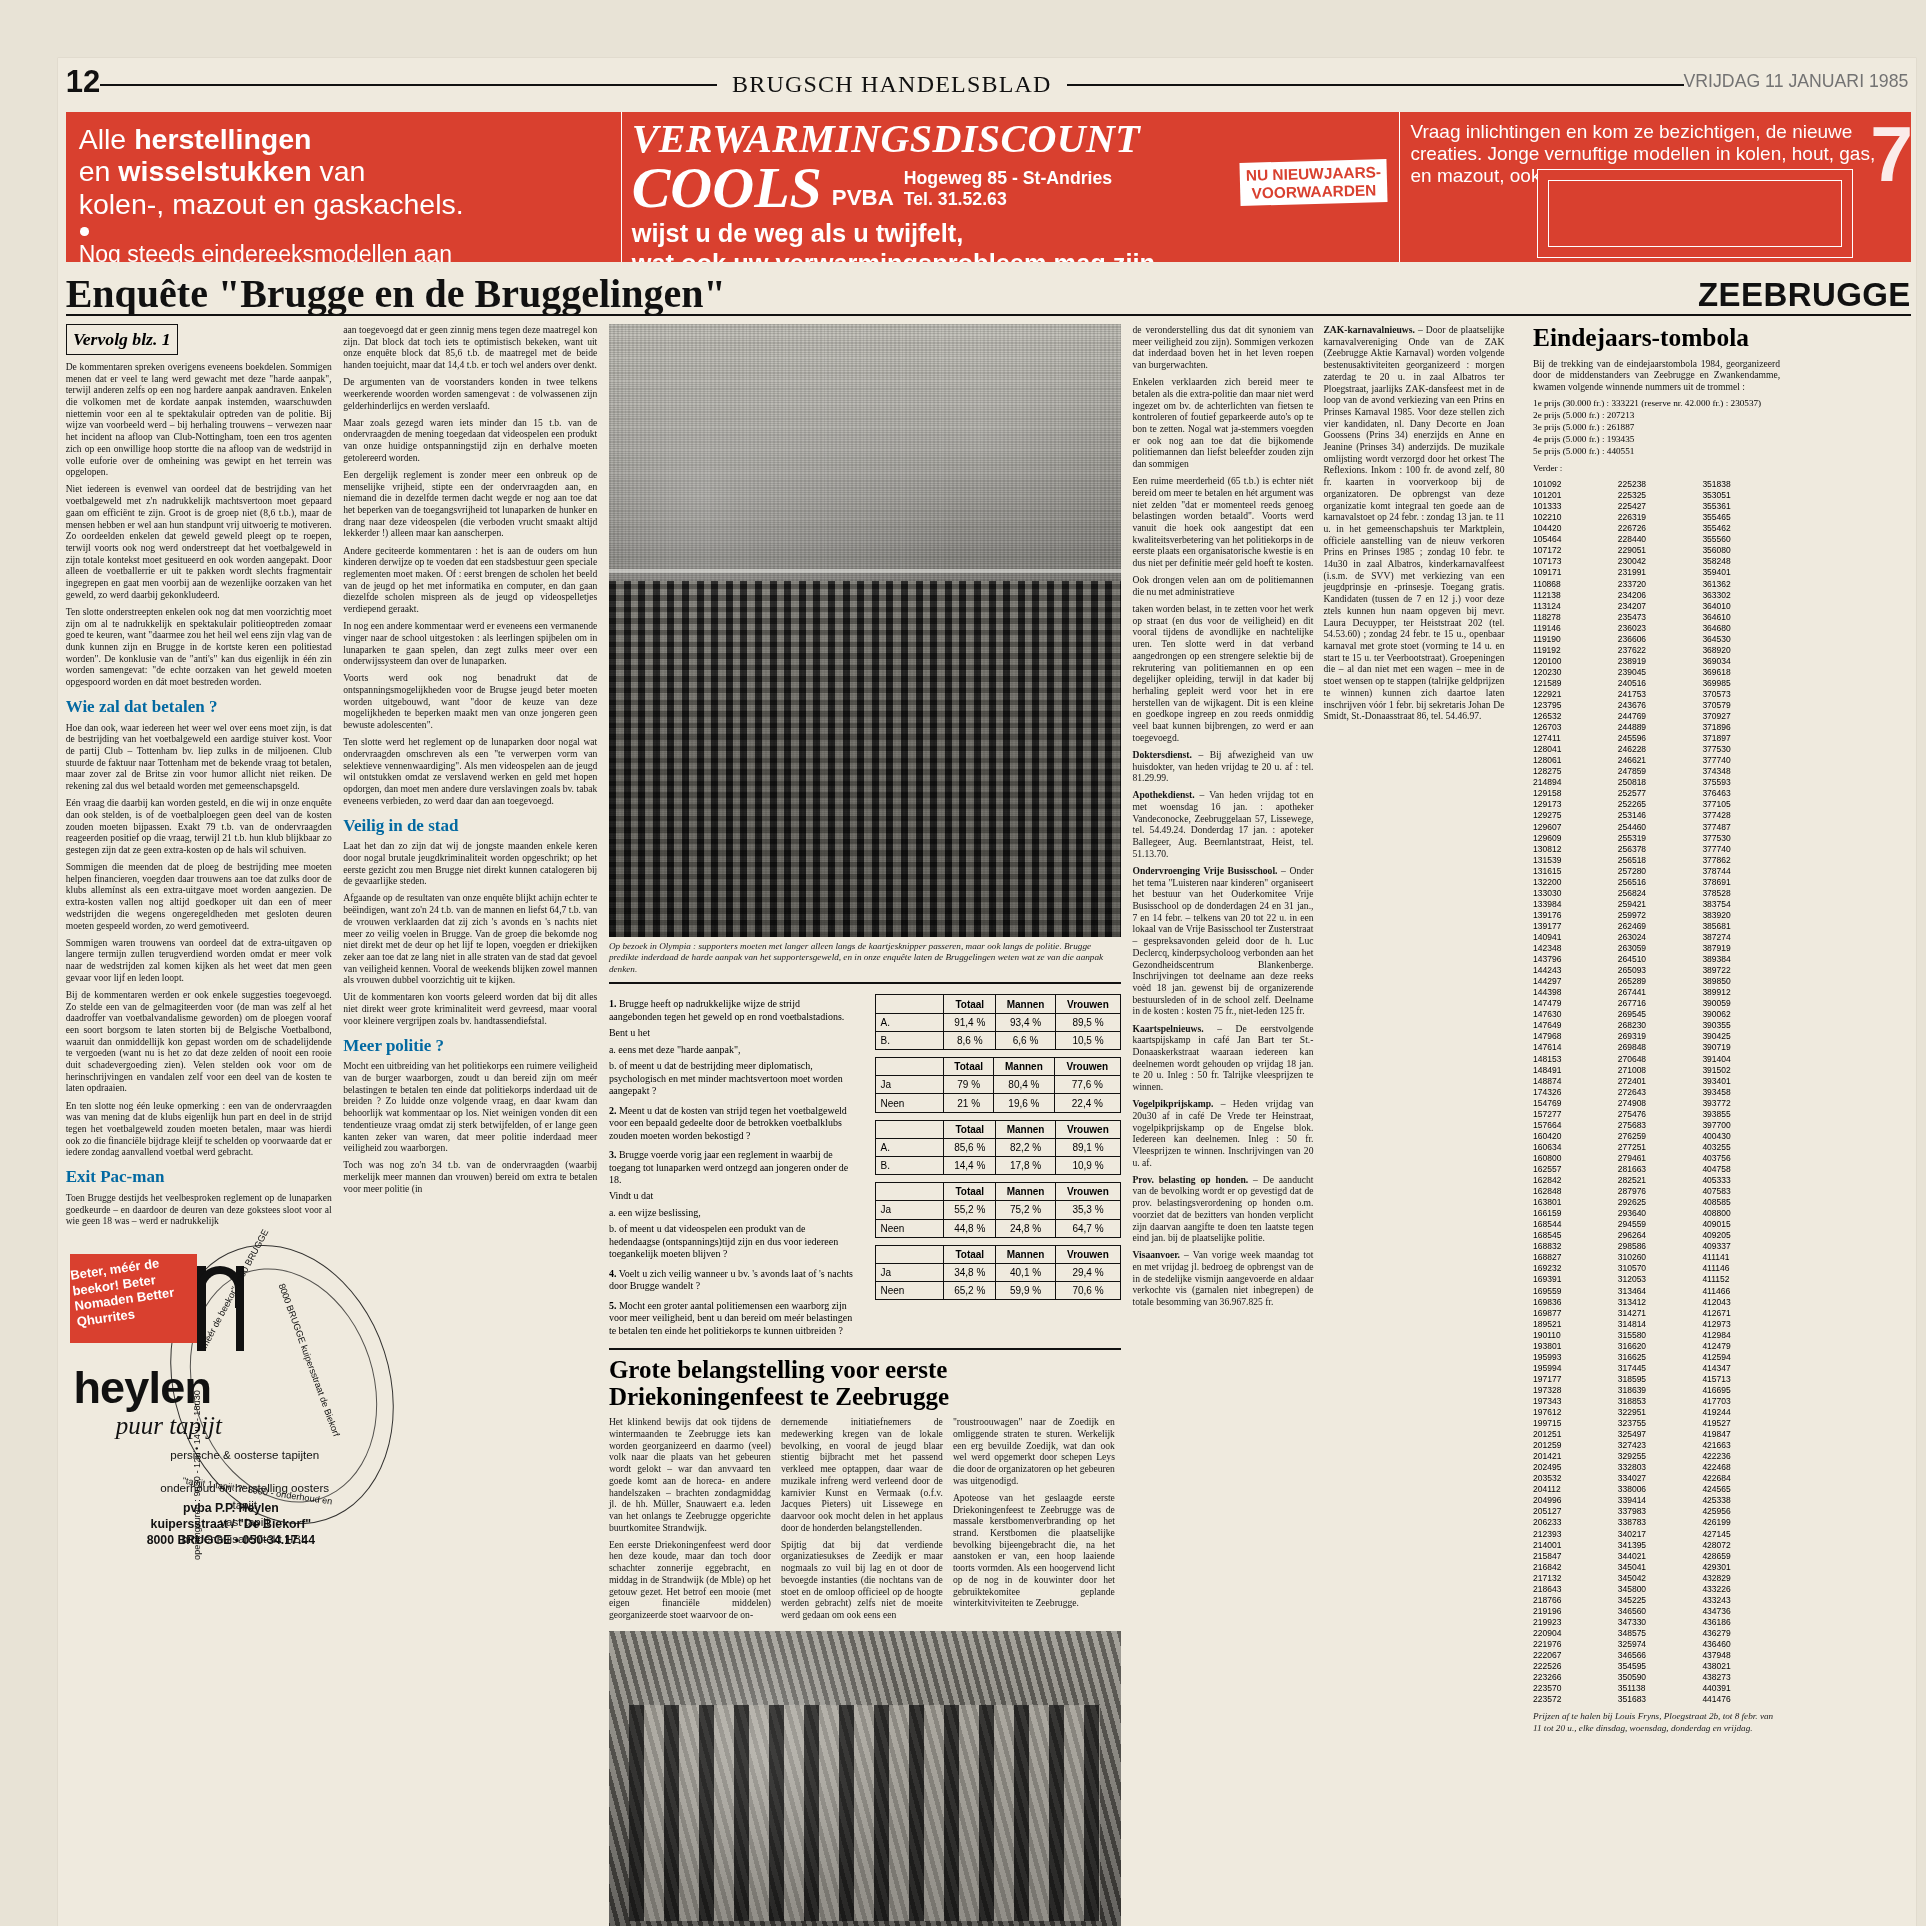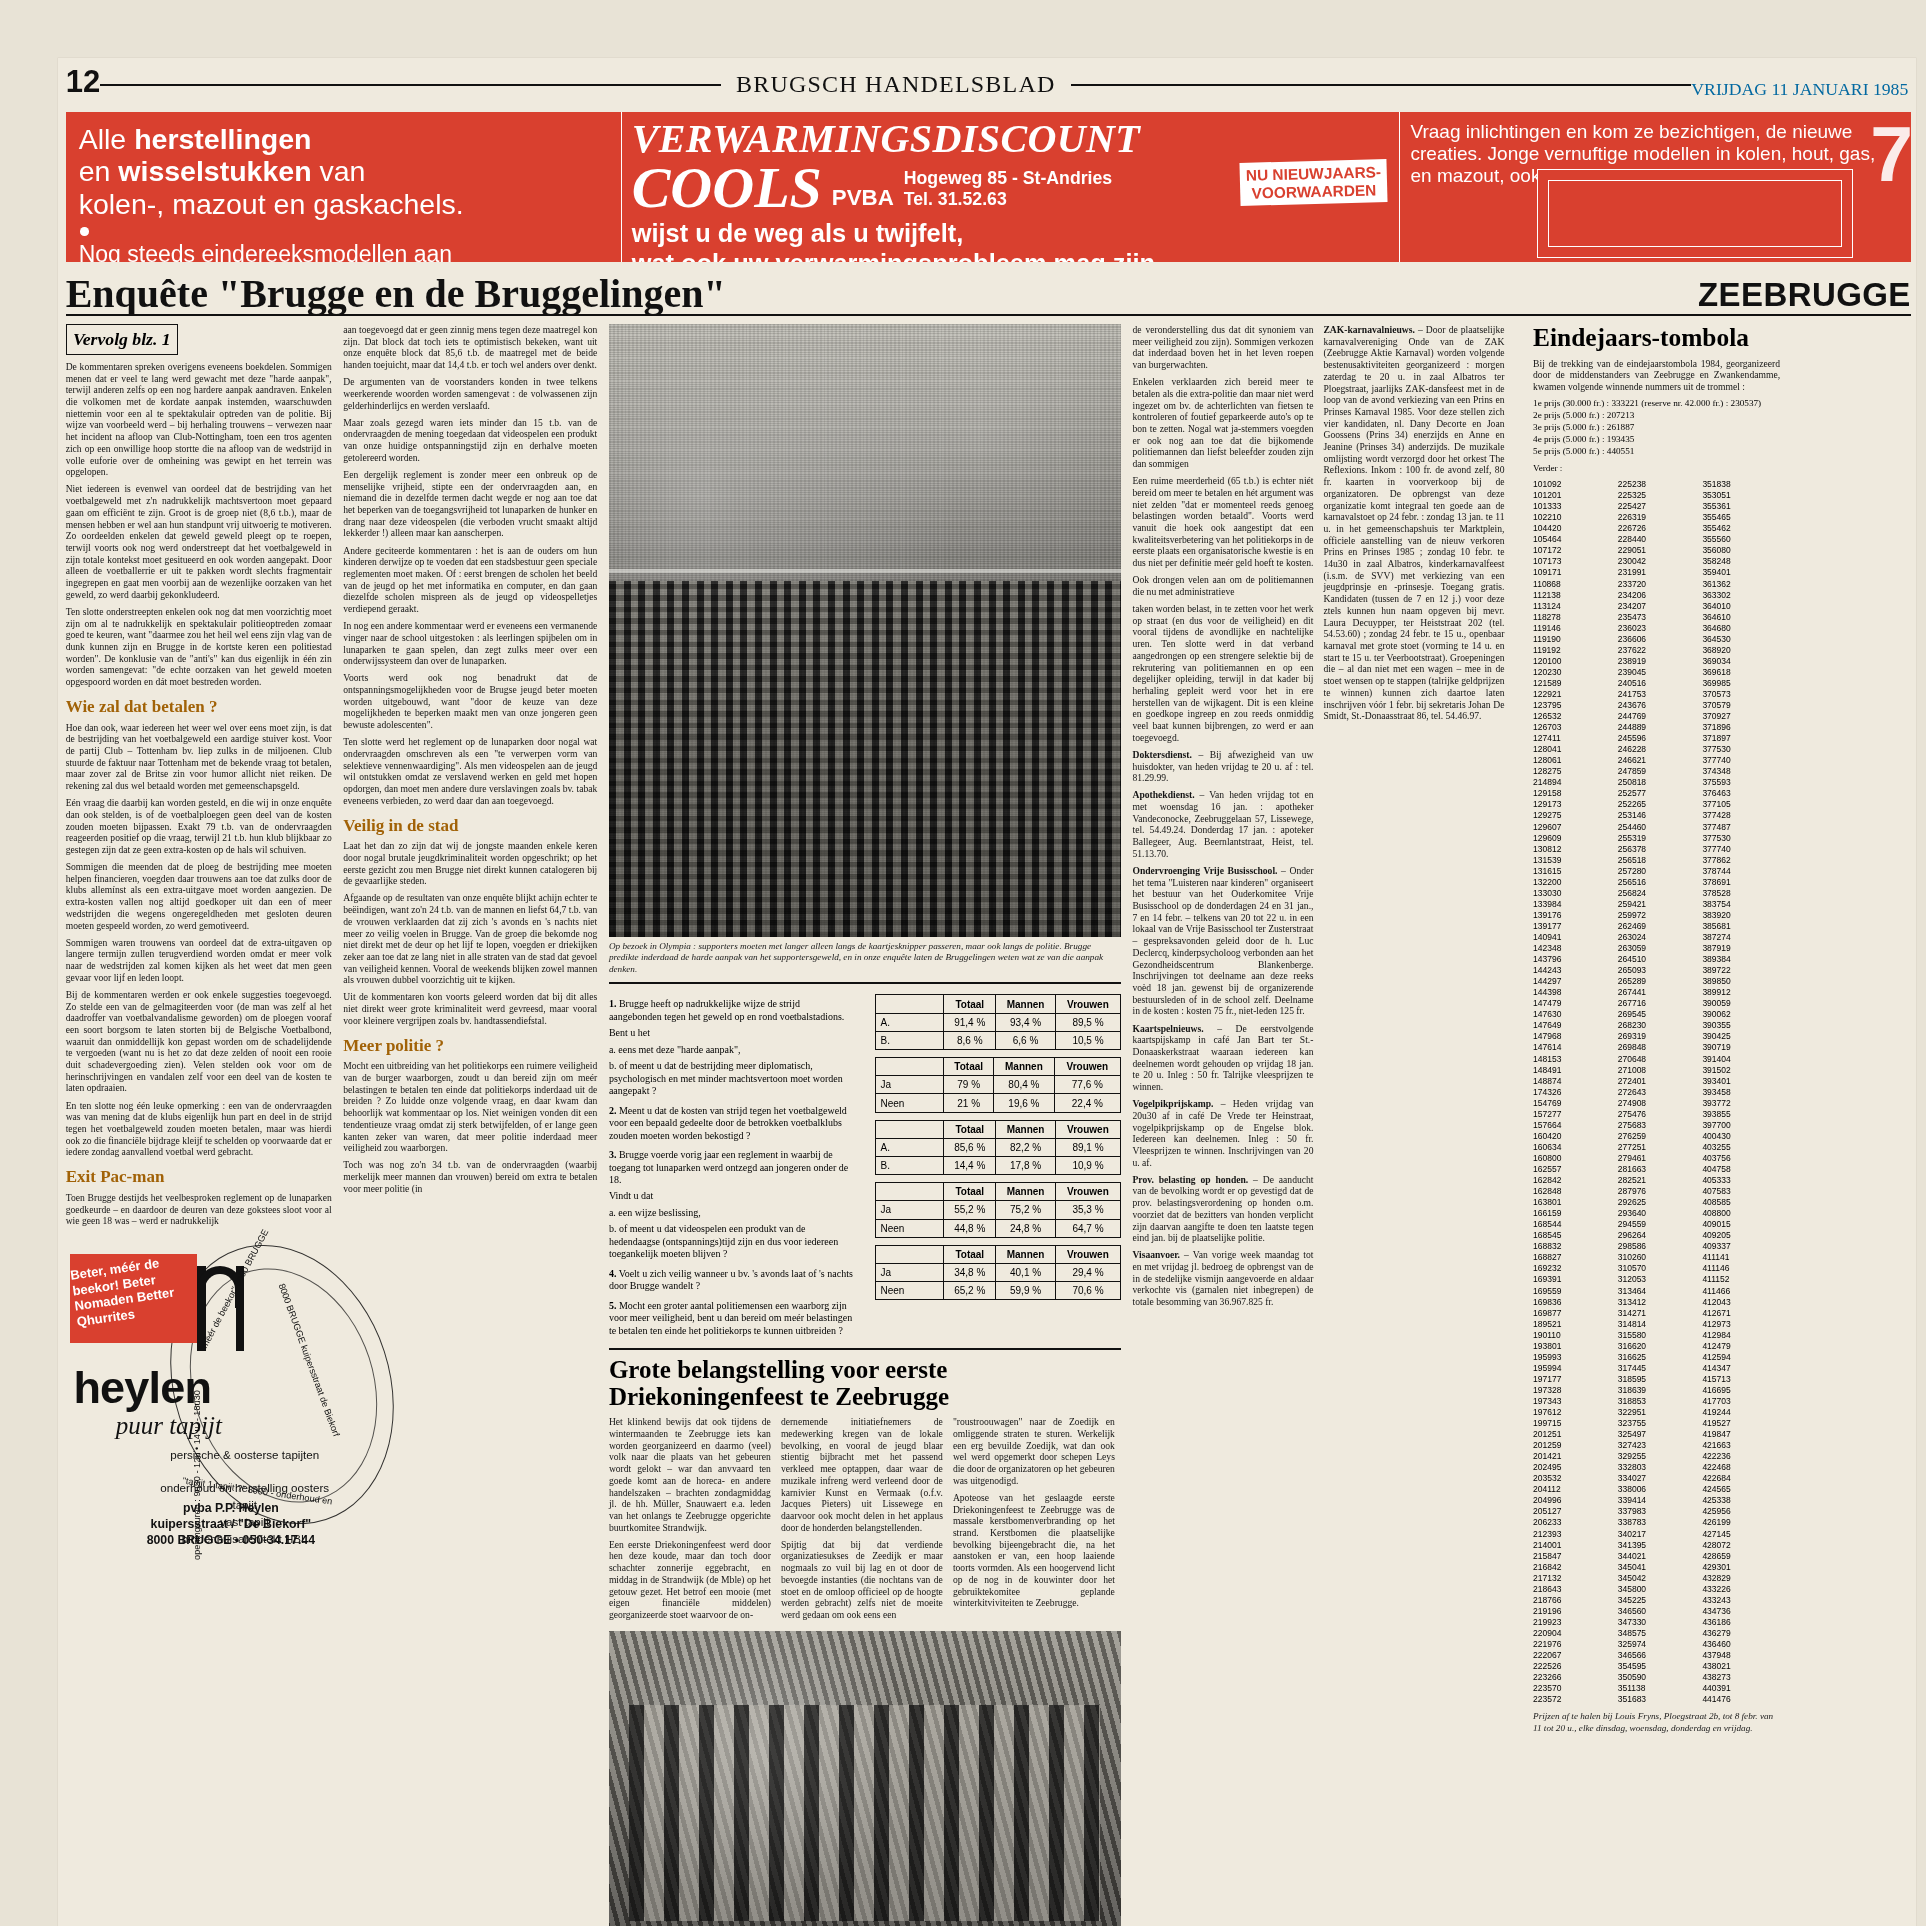--- a/index.html
+++ b/index.html
@@ -35,22 +35,22 @@
   }
   .masthead-center .ttl {
     font-family:"Liberation Serif", serif;
     font-size:24px; letter-spacing:1.2px; color:#111; font-weight:normal;
     background:#efeade; display:inline-block; padding:0 15.4px; position:relative; z-index:2;
   }
   .masthead-center .rule {
     position:absolute; left:0; right:0; top:50%; height:1.9px; background:#111; z-index:1;
   }
   .masthead-right {
-    font-family:Liberation Serif, serif;
-    font-size:17.7px; color:#0369a1; margin-right:7.7px; margin-bottom:4px; white-space:nowrap;
+    font-family:Liberation Sans, sans-serif;
+    font-size:17.7px; color:#737373; margin-right:7.7px; margin-bottom:12px; white-space:nowrap;
   }
 
   
   .adband {
     position:absolute; left:7.7px; top:54px; width:1845px; height:150px;
     background:#d9402f; display:flex; color:#fff; overflow:hidden;
   }
   .adband .cell { position:relative; }
   .ad-left { width:555px; padding:10.8px 13px; }
   .ad-left .l1 {
@@ -119,21 +119,21 @@
   .vervolg {
     border:1.5px solid #111; padding:3.9px 6.2px; display:inline-block;
     font-family:"Liberation Serif", serif; font-style:italic; font-weight:bold; font-size:17.7px;
     margin-bottom:6.2px;
   }
   p.tx {
     font-size:9.6px; line-height:1.22; text-align:justify; margin:0 0 5.4px 0; color:#141414;
     hyphens:auto;
   }
   .subhead {
-    font-family:"Liberation Serif", serif; font-weight:bold; font-size:17px; margin:9.2px 0 4.6px 0; color:#a16207;
+    font-family:"Liberation Serif", serif; font-weight:bold; font-size:17px; margin:9.2px 0 4.6px 0; color:#0369a1;
   }
   .runin { font-weight:bold; }
 
   
   .photo { background:#8e8e88; position:relative; overflow:hidden; }
   .photo .grain {
     position:absolute; inset:0;
     background:
       radial-gradient(circle at 18% 28%, rgba(255,255,255,.28), rgba(0,0,0,0) 42%),
       radial-gradient(circle at 72% 18%, rgba(255,255,255,.2), rgba(0,0,0,0) 40%),

